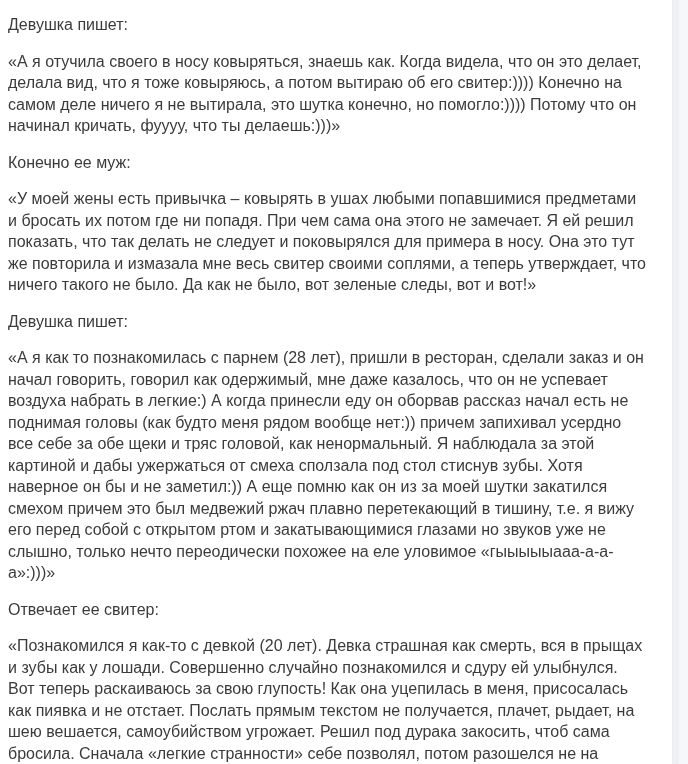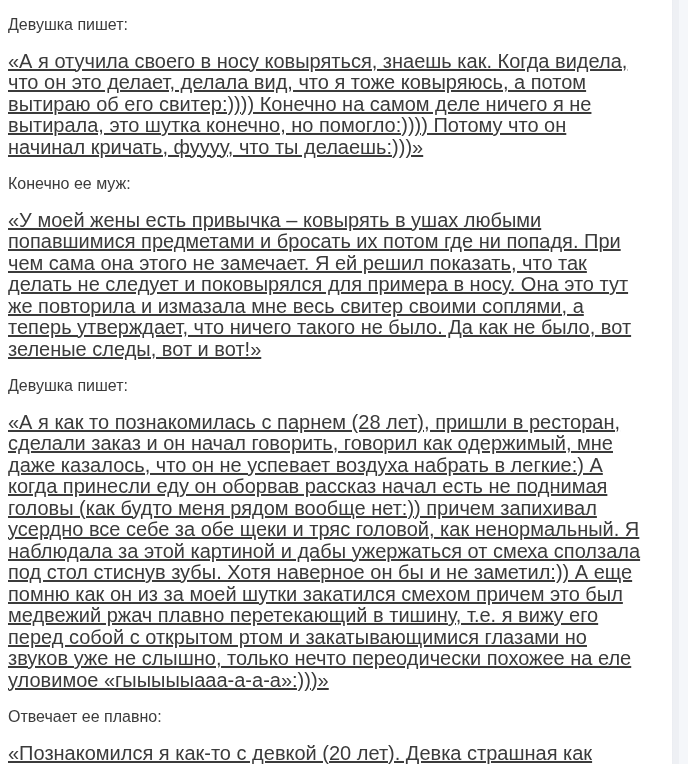--- a/index.html
+++ b/index.html
@@ -24,23 +24,22 @@
     box-sizing: border-box;
   }
   .post { margin: 0; }
   .author {
     margin: 8px 0 15px 0;
     font-size: 16px;
     line-height: 21.5px;
   }
   .quote {
     margin: 0 12px 15px 0;
-    font-size: 20px;
+    font-size: 16px;
     line-height: 21.5px;
-    text-decoration: underline;
   }
   .scroll-gutter {
     position: absolute;
     top: 0;
     right: 0;
     width: 16px;
     height: 764px;
     background: linear-gradient(to right, #e9ebf0 0px, #eef0f4 1px, #eef0f4 45%, #f5f7fa 45%, #f5f7fa 100%);
   }
 </style>
@@ -58,19 +57,19 @@
     <p class="author">Конечно ее муж:</p>
     <p class="quote">«У моей жены есть привычка – ковырять в ушах любыми попавшимися предметами и бросать их потом где ни попадя. При чем сама она этого не замечает. Я ей решил показать, что так делать не следует и поковырялся для примера в носу. Она это тут же повторила и измазала мне весь свитер своими соплями, а теперь утверждает, что ничего такого не было. Да как не было, вот зеленые следы, вот и вот!»</p>
   </section>
 
   <section class="post">
     <p class="author">Девушка пишет:</p>
     <p class="quote">«А я как то познакомилась с парнем (28 лет), пришли в ресторан, сделали заказ и он начал говорить, говорил как одержимый, мне даже казалось, что он не успевает воздуха набрать в легкие:) А когда принесли еду он оборвав рассказ начал есть не поднимая головы (как будто меня рядом вообще нет:)) причем запихивал усердно все себе за обе щеки и тряс головой, как ненормальный. Я наблюдала за этой картиной и дабы ужержаться от смеха сползала под стол стиснув зубы. Хотя наверное он бы и не заметил:)) А еще помню как он из за моей шутки закатился смехом причем это был медвежий ржач плавно перетекающий в тишину, т.е. я вижу его перед собой с открытом ртом и закатывающимися глазами но звуков уже не слышно, только нечто переодически похожее на еле уловимое «гыыыыыааа-а-а-а»:)))»</p>
   </section>
 
   <section class="post">
-    <p class="author">Отвечает ее плавно:</p>
+    <p class="author">Отвечает ее свитер:</p>
     <p class="quote">«Познакомился я как-то с девкой (20 лет). Девка страшная как смерть, вся в прыщах и зубы как у лошади. Совершенно случайно познакомился и сдуру ей улыбнулся. Вот теперь раскаиваюсь за свою глупость! Как она уцепилась в меня, присосалась как пиявка и не отстает. Послать прямым текстом не получается, плачет, рыдает, на шею вешается, самоубийством угрожает. Решил под дурака закосить, чтоб сама бросила. Сначала «легкие странности» себе позволял, потом разошелся не на шутку. Ничего не помогает! Вот теперь думаю обоссаться прилюдно и в лужу сесть. Авось поможет?»</p>
   </section>
 
 </div>
 
 <div class="scroll-gutter"></div>
 
 </body></html>

